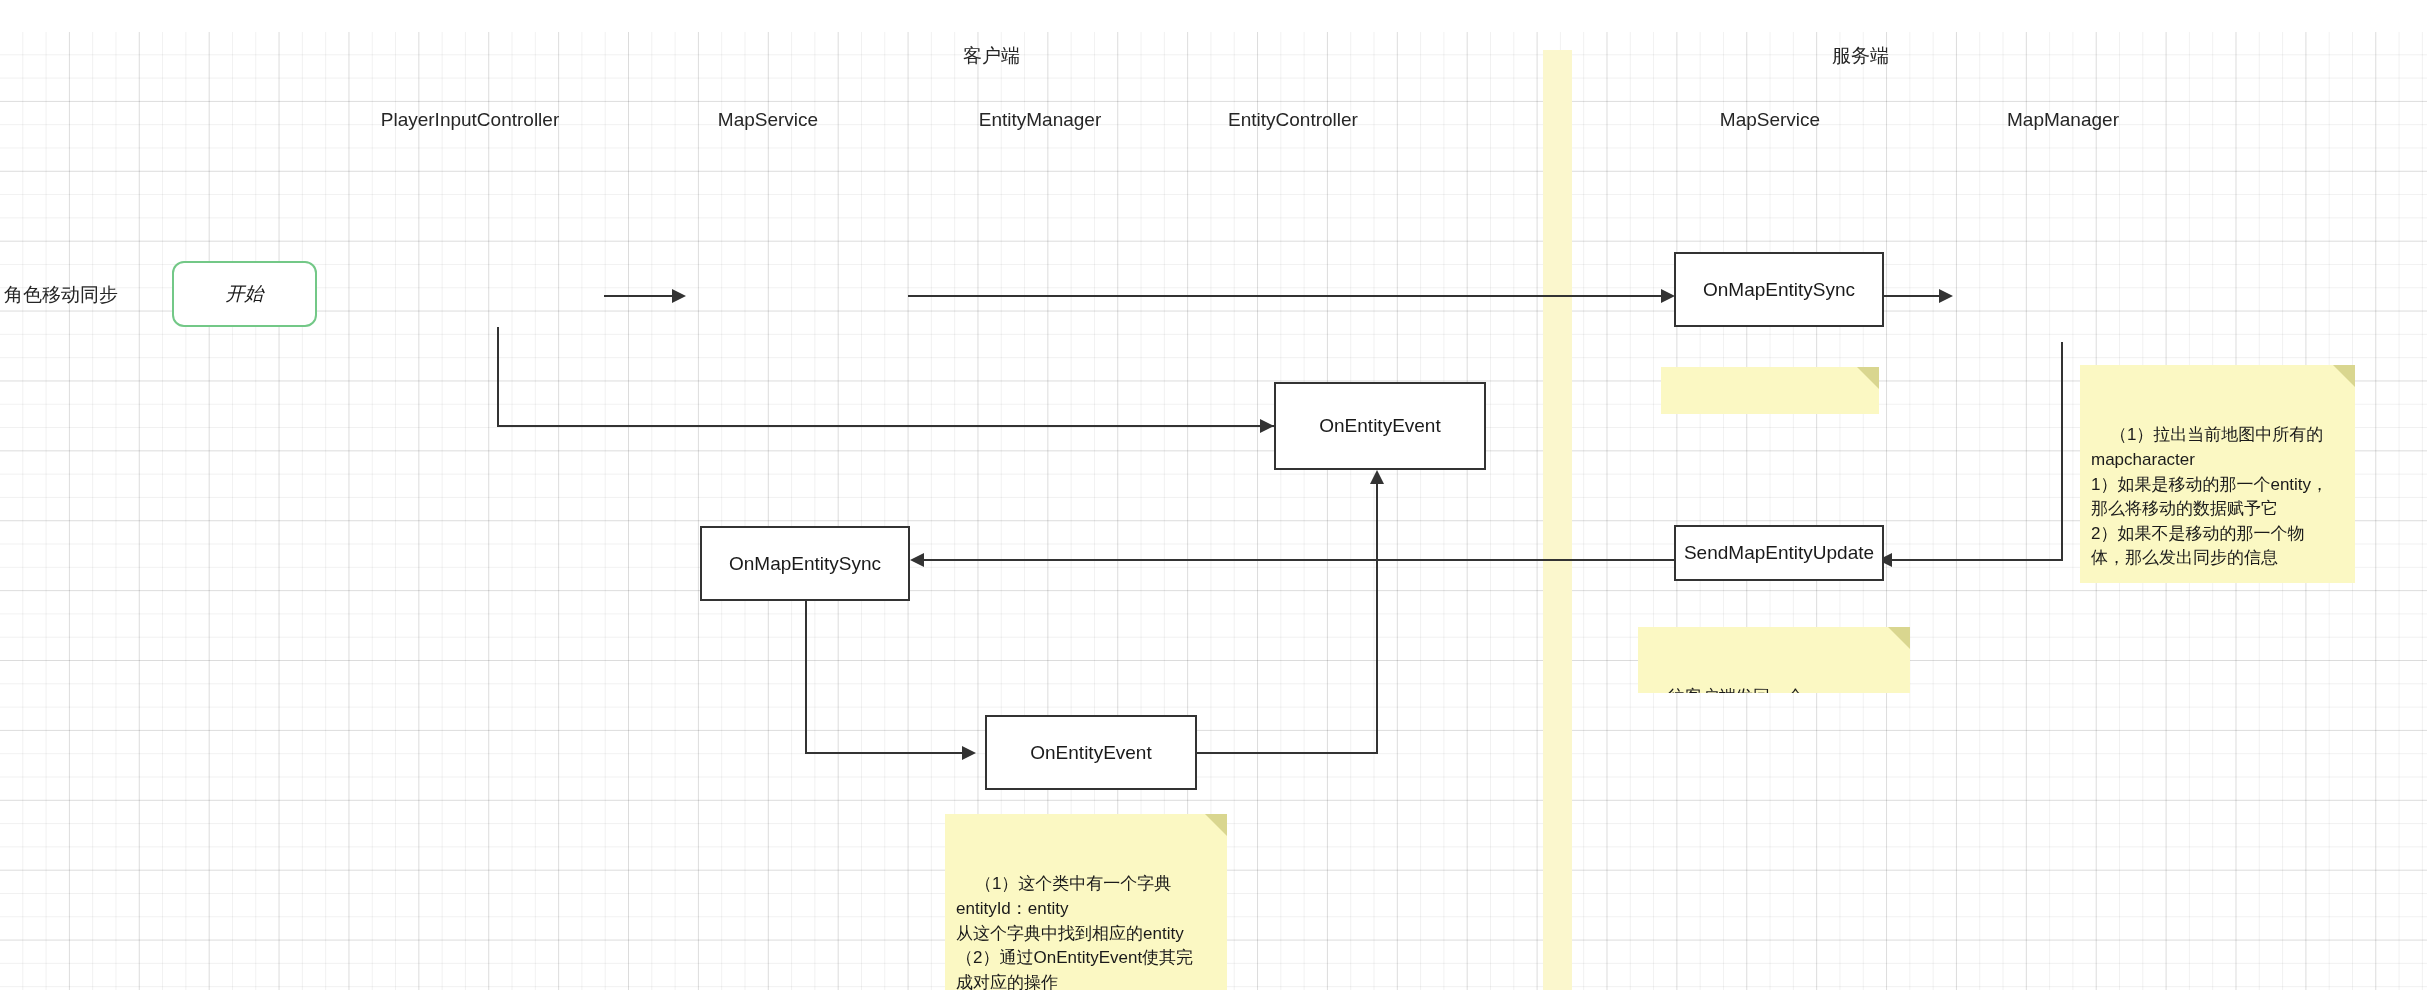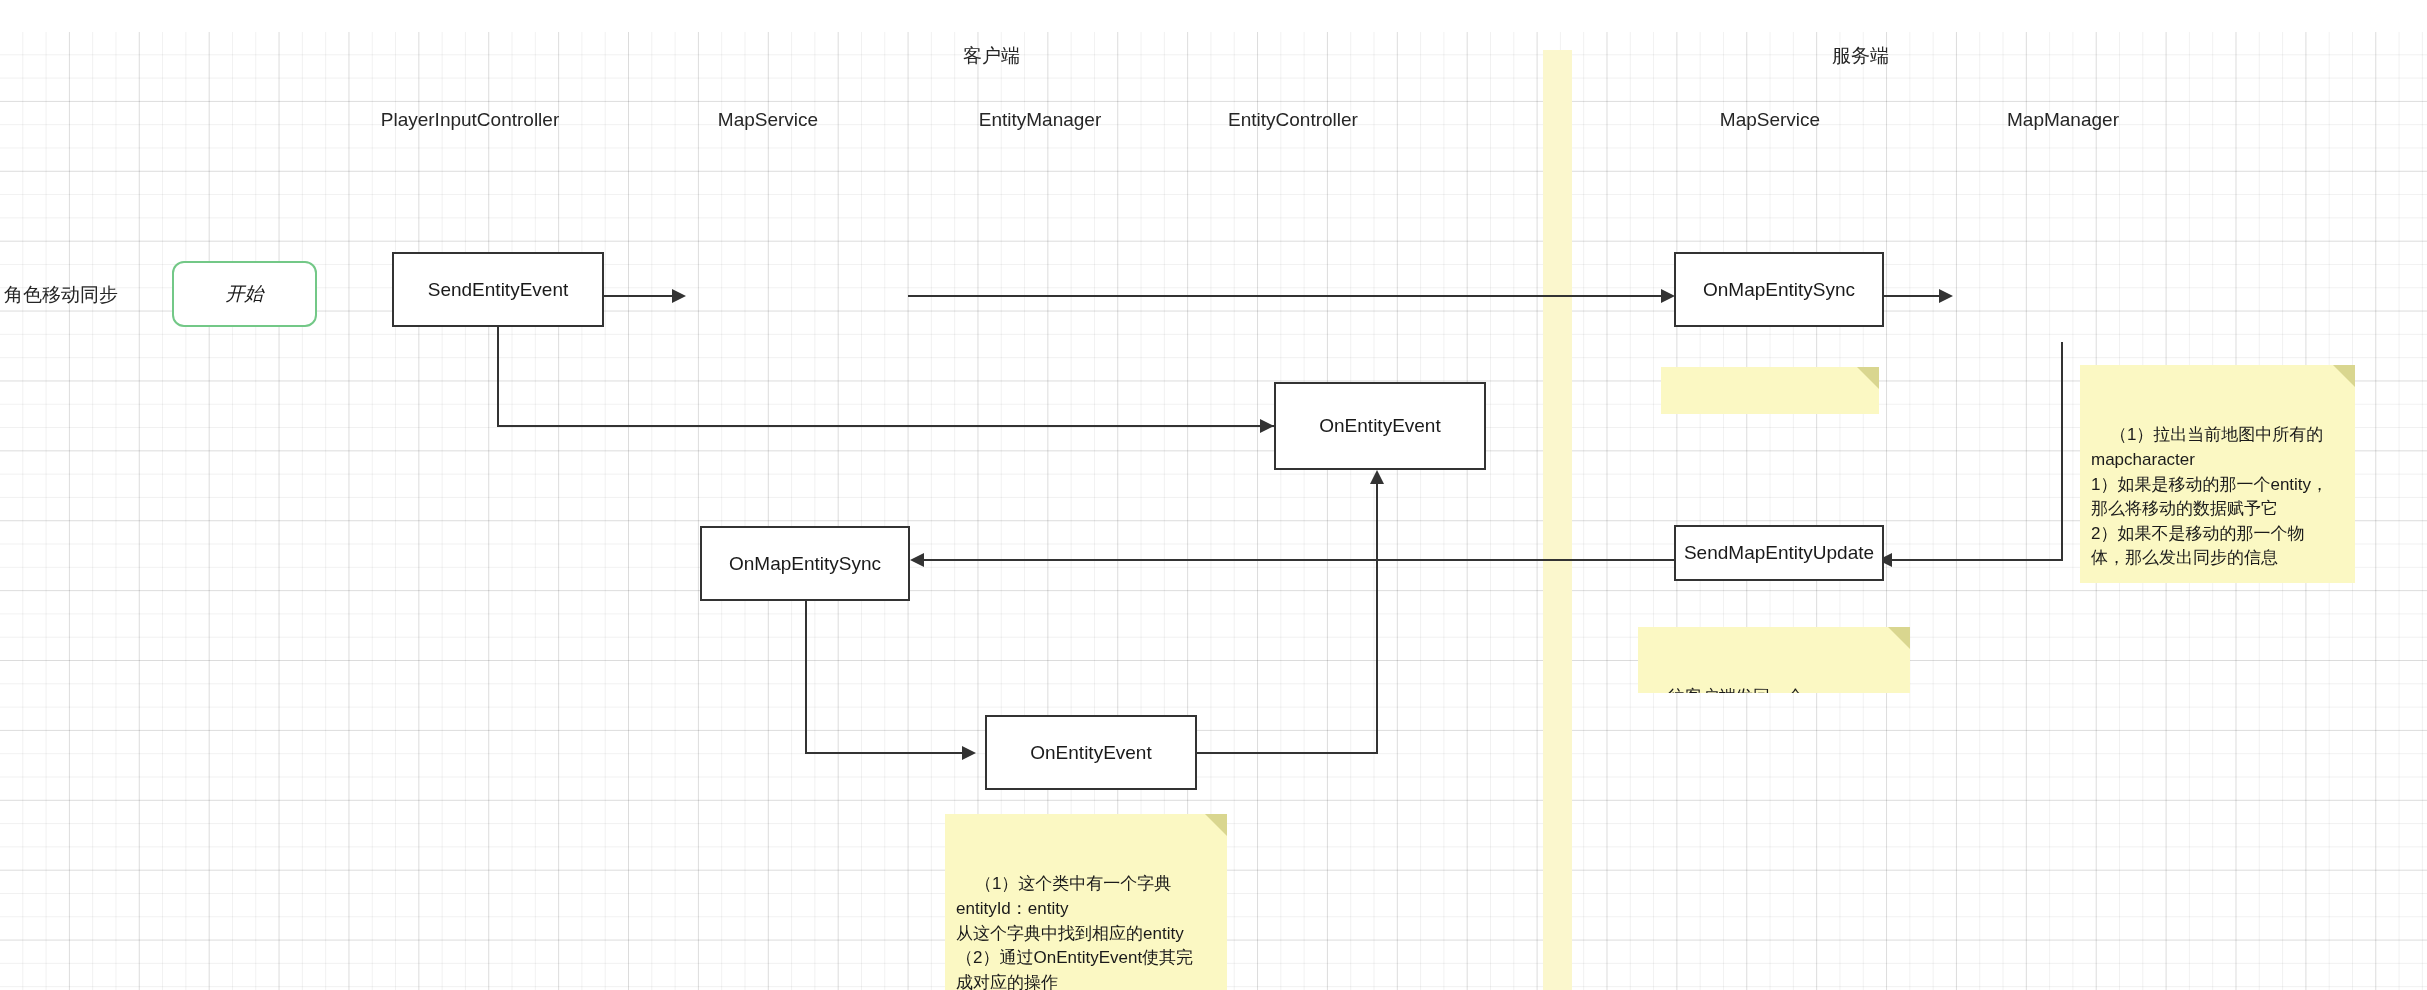--- a/index.html
+++ b/index.html
@@ -179,21 +179,20 @@
   <div class="seg v" style="left:805px; top:569px; height:153px;"></div>
   <div class="seg h" style="left:805px; top:720px; width:161px;"></div>
   <div class="arrow right" style="left:962px; top:714px;"></div>
 
   <div class="seg h" style="left:1196px; top:720px; width:182px;"></div>
   <div class="seg v" style="left:1376px; top:451px; height:271px;"></div>
   <div class="arrow up" style="left:1370px; top:438px;"></div>
 
   <div class="node start" style="left:172px; top:229px; width:145px; height:66px;">开始</div>
 
-  <div class="node" style="left:392px; top:220px; width:212px; height:75px;">SendEntityEvent</div>
 
 
   <div class="node" style="left:1674px; top:220px; width:210px; height:75px;">OnMapEntitySync</div>
 
 
   <div class="node" style="left:1274px; top:350px; width:212px; height:88px;">OnEntityEvent</div>
 
   <div class="node" style="left:700px; top:494px; width:210px; height:75px;">OnMapEntitySync</div>
 
   <div class="node" style="left:1674px; top:493px; width:210px; height:56px;">SendMapEntityUpdate</div>

